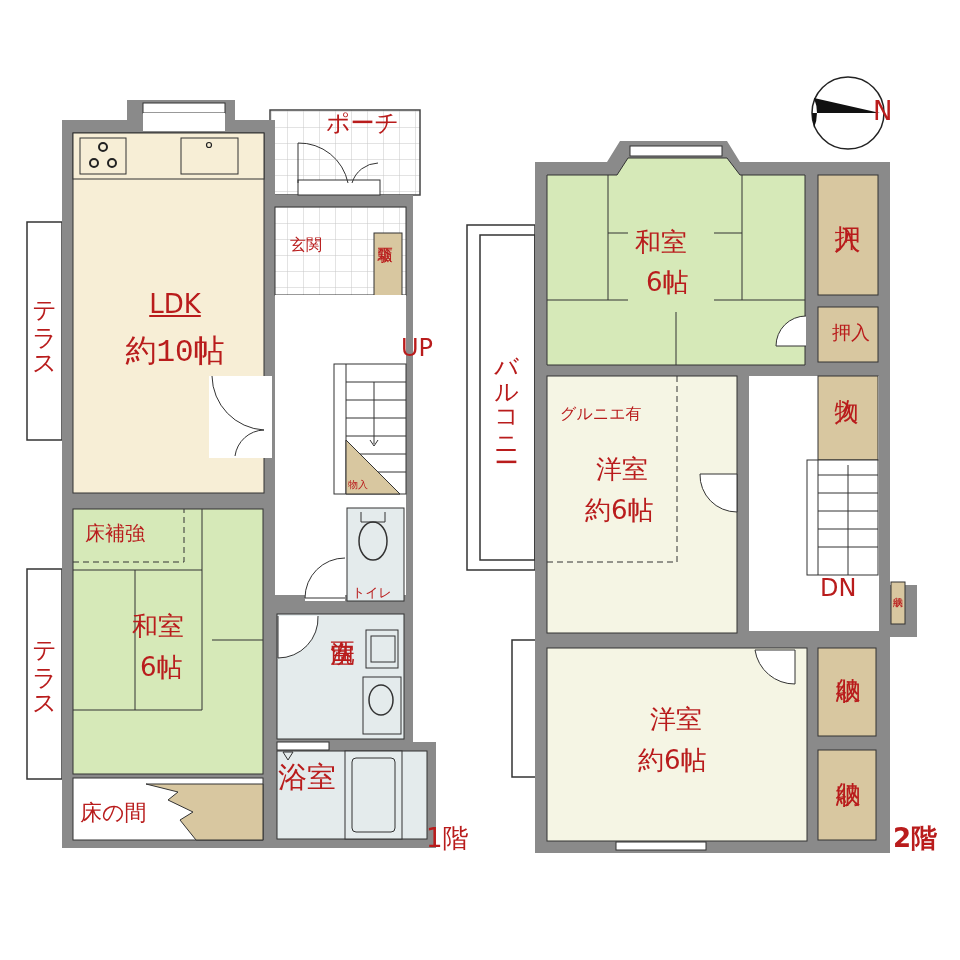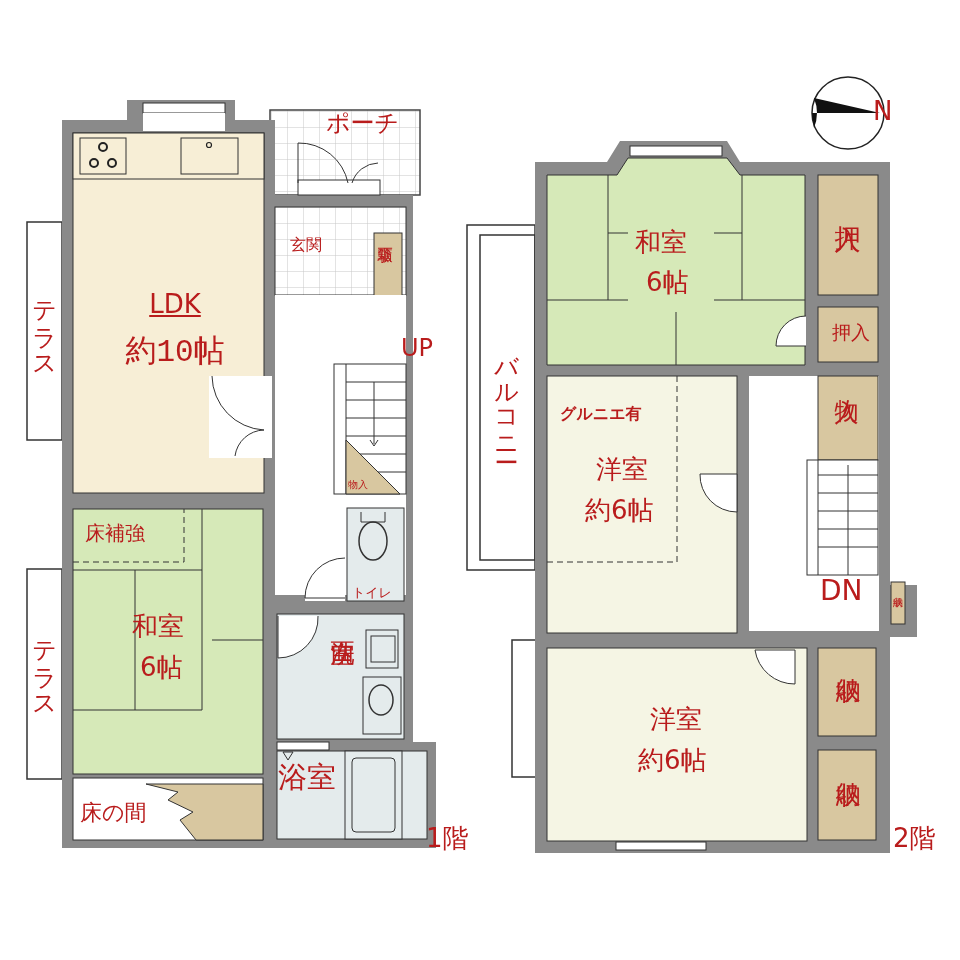--- a/index.html
+++ b/index.html
@@ -173,23 +173,23 @@
 <div class="lbl" style="left:352px;top:586px;font-size:13px;">トイレ</div>
 <div class="lbl v" style="left:328px;top:622px;font-size:24px;">洗面室</div>
 <div class="lbl" style="left:278px;top:761px;font-size:29px;">浴室</div>
 <div class="lbl" style="left:426px;top:824px;font-size:26px;">1階</div>
 
 <div class="lbl" style="left:635px;top:228px;font-size:26px;">和室</div>
 <div class="lbl" style="left:646px;top:268px;font-size:26px;">6帖</div>
 <div class="lbl v" style="left:832px;top:205px;font-size:26px;">押入</div>
 <div class="lbl" style="left:823px;top:322px;font-size:19px;margin-left:9px;">押入</div>
 <div class="lbl v" style="left:492px;top:340px;font-size:24px;">バルコニー</div>
-<div class="lbl" style="left:560px;top:405px;font-size:16px;font-weight:bold;">グルニエ有</div>
+<div class="lbl" style="left:560px;top:405px;font-size:16px;">グルニエ有</div>
 <div class="lbl" style="left:596px;top:455px;font-size:26px;">洋室</div>
 <div class="lbl" style="left:585px;top:496px;font-size:26px;">約6帖</div>
 <div class="lbl v" style="left:832px;top:380px;font-size:24px;">物入</div>
-<div class="lbl" style="left:820px;top:575px;font-size:28px;">DN</div>
+<div class="lbl" style="left:820px;top:575px;font-size:24px;">DN</div>
 <div class="lbl v" style="left:892px;top:589px;font-size:10px;">収納</div>
 <div class="lbl" style="left:650px;top:705px;font-size:26px;">洋室</div>
 <div class="lbl" style="left:638px;top:746px;font-size:26px;">約6帖</div>
 <div class="lbl v" style="left:833px;top:658px;font-size:25px;">収納</div>
 <div class="lbl v" style="left:833px;top:762px;font-size:25px;">収納</div>
-<div class="lbl" style="left:893px;top:824px;font-size:26px;">2階</div>
+<div class="lbl" style="left:893px;top:824px;font-size:26px;font-weight:bold;">2階</div>
 
 </body></html>

